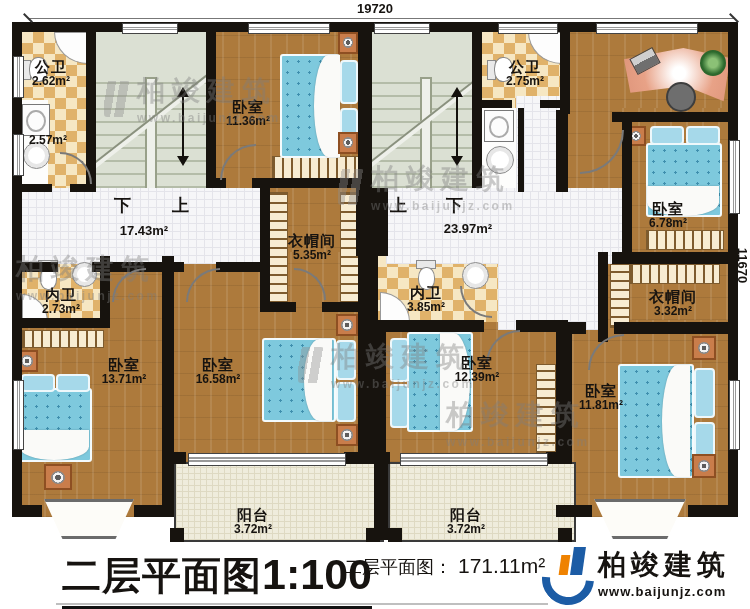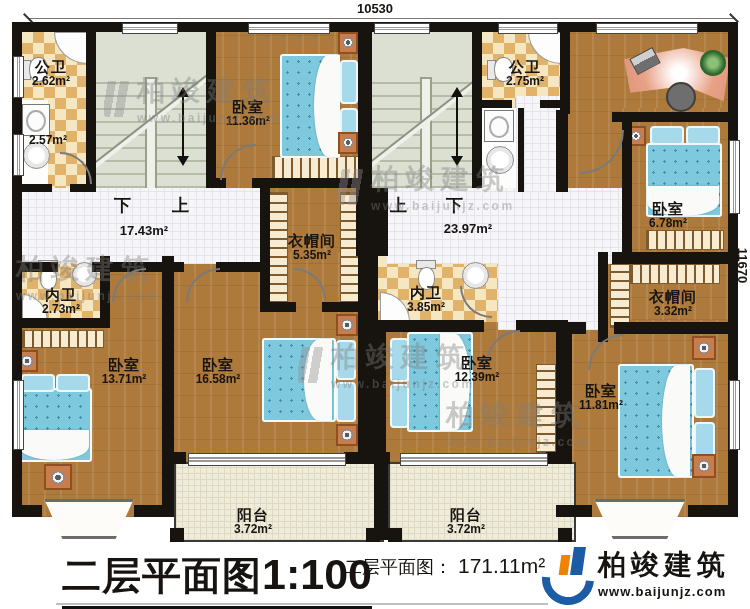--- a/index.html
+++ b/index.html
@@ -366,21 +366,21 @@
     <span class="ar">11.81m²</span>
   </div>
   <div class="rlabel" style="left:430px;top:506px;width:72px">
     <span class="nm">阳台</span>
     <span class="ar">3.72m²</span>
   </div>
 
   <div class="dim-line"></div>
   <div class="dim-tick" style="left:22px;top:17px"></div>
   <div class="dim-tick" style="left:728px;top:17px"></div>
-  <div class="dim-top">10530</div>
+  <div class="dim-top">19720</div>
   <div class="dim-right">11670</div>
 
   <div class="wm" style="left:104px;top:72px">
     <div class="wm-icon"></div>
     <div>
         <div class="wm-name">柏竣建筑</div>
          <div class="wm-site">www.baijunjz.com</div>
       </div>
   </div>
   <div class="wm" style="left:338px;top:160px">

